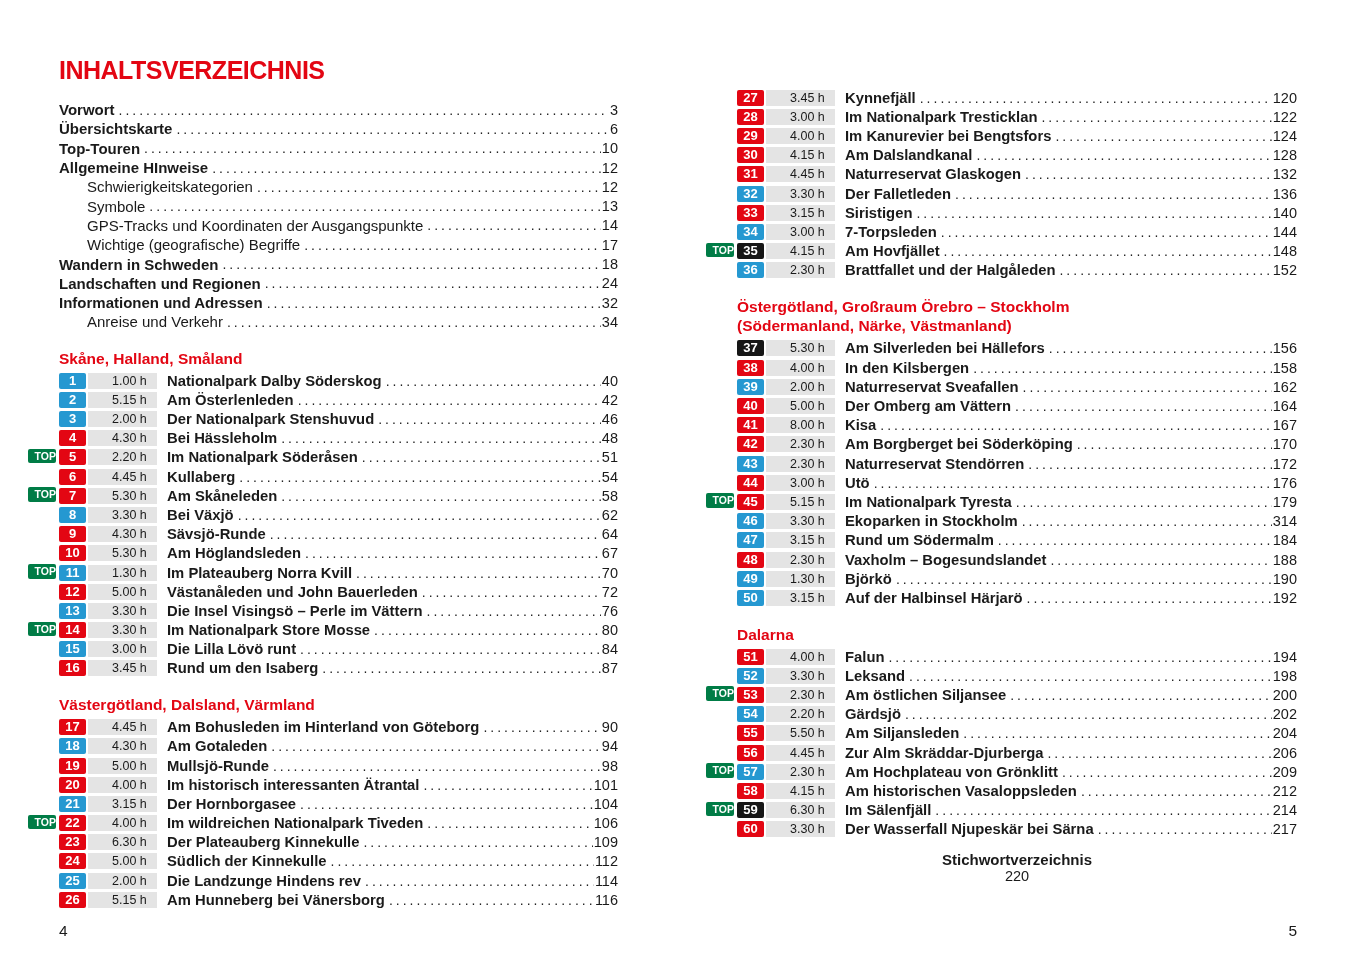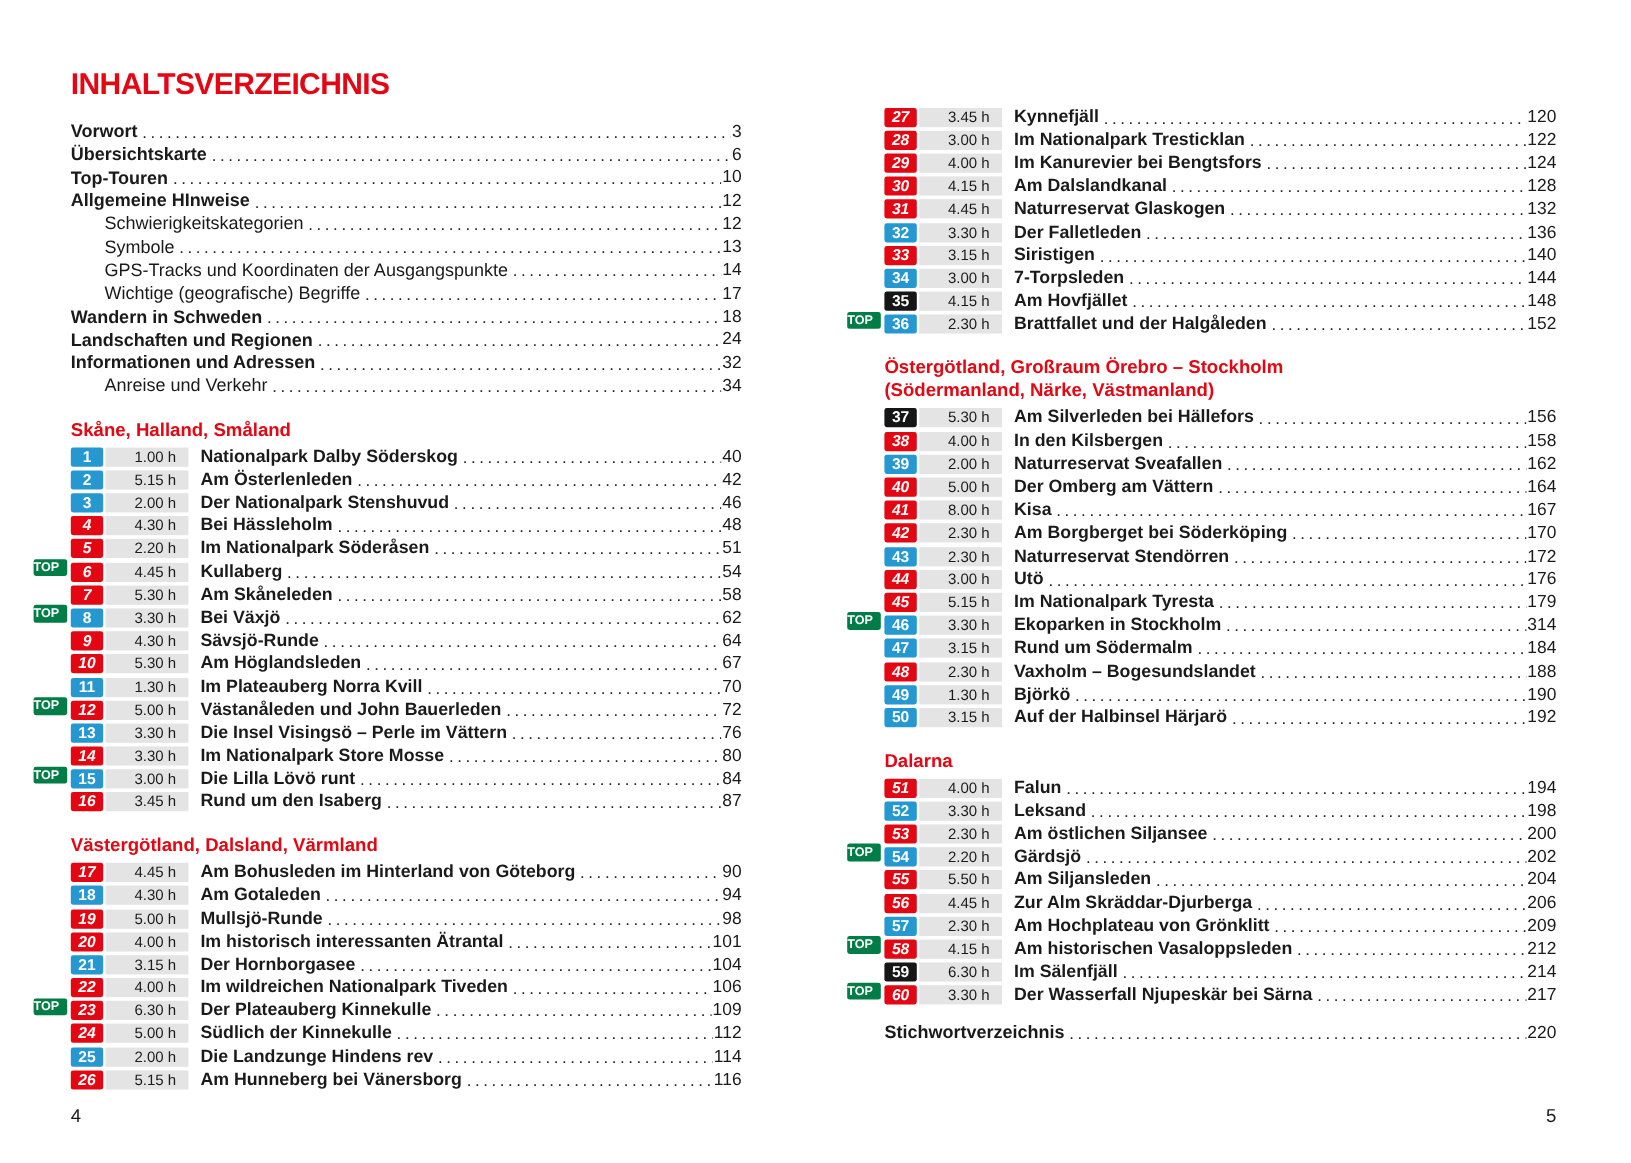--- a/index.html
+++ b/index.html
@@ -37,53 +37,53 @@
     font-size:15.5px;
     line-height:19.5px;
   }
   .section-heading.has-sub { margin-bottom:0; }
   .section-heading.sub2 { margin-top:0; margin-bottom:3px; }
   #right-sections > .section-heading:first-of-type { margin-top:20px; }
 
   
   .tour-row { display:flex; align-items:center; height:19.2px; position:relative; }
   .top-badge {
-    position:absolute; left:-31px; top:18px;
+    position:absolute; left:-31px; top:1px;
     width:28px; height:14.6px; line-height:14.6px;
     background:var(--green,#007c46);
     color:#fff; font-size:10.5px; font-weight:bold;
-    text-align:left; border-radius:2px;
+    text-align:right; border-radius:2px;
   }
   .num-badge {
     flex:0 0 27px; height:16px; line-height:16px;
     text-align:center; color:#fff; font-weight:bold; font-size:13px;
     border-radius:2px;
   }
   .num-badge.blue  { background:var(--blue,#2598d1); }
-  .num-badge.red   { background:var(--red,#e30613);font-style:italic; }
+  .num-badge.red   { background:var(--red,#e30613); }
   .num-badge.black { background:var(--black-badge,#161616); }
   .time {
     flex:0 0 45px; margin-left:2px; padding-left:24px;
     height:16px; line-height:16px;
     background:var(--time-bg,#e4e4e4);
     font-size:12.5px; white-space:nowrap;
   }
   .tour-title { margin-left:10px; font-weight:bold; font-size:14.8px; white-space:nowrap; }
 
   .leader {
     flex:1 1 auto; overflow:hidden; white-space:nowrap;
     margin-left:4px; margin-right:1px;
     font-size:14px; letter-spacing:3px; color:#222;
   }
   .leader::after {
     content:"........................................................................................................................................";
   }
   .pg { font-size:14.5px; white-space:nowrap; }
 
-  .index-row { display:flex; align-items:center; height:19.3px; margin-top:12px; }
+  .index-row { display:flex; align-items:center; height:19.3px; margin-top:12px;flex-direction:column; }
 
   .folio { position:absolute; top:922px; font-size:15.5px; }
   #folio-left  { left:59px; }
   #folio-right { left:737px; width:560px; text-align:right; }
 </style>
 </head>
 <body>
 
 <div id="left-page">
   <h1 class="toc-title">INHALTSVERZEICHNIS</h1>

